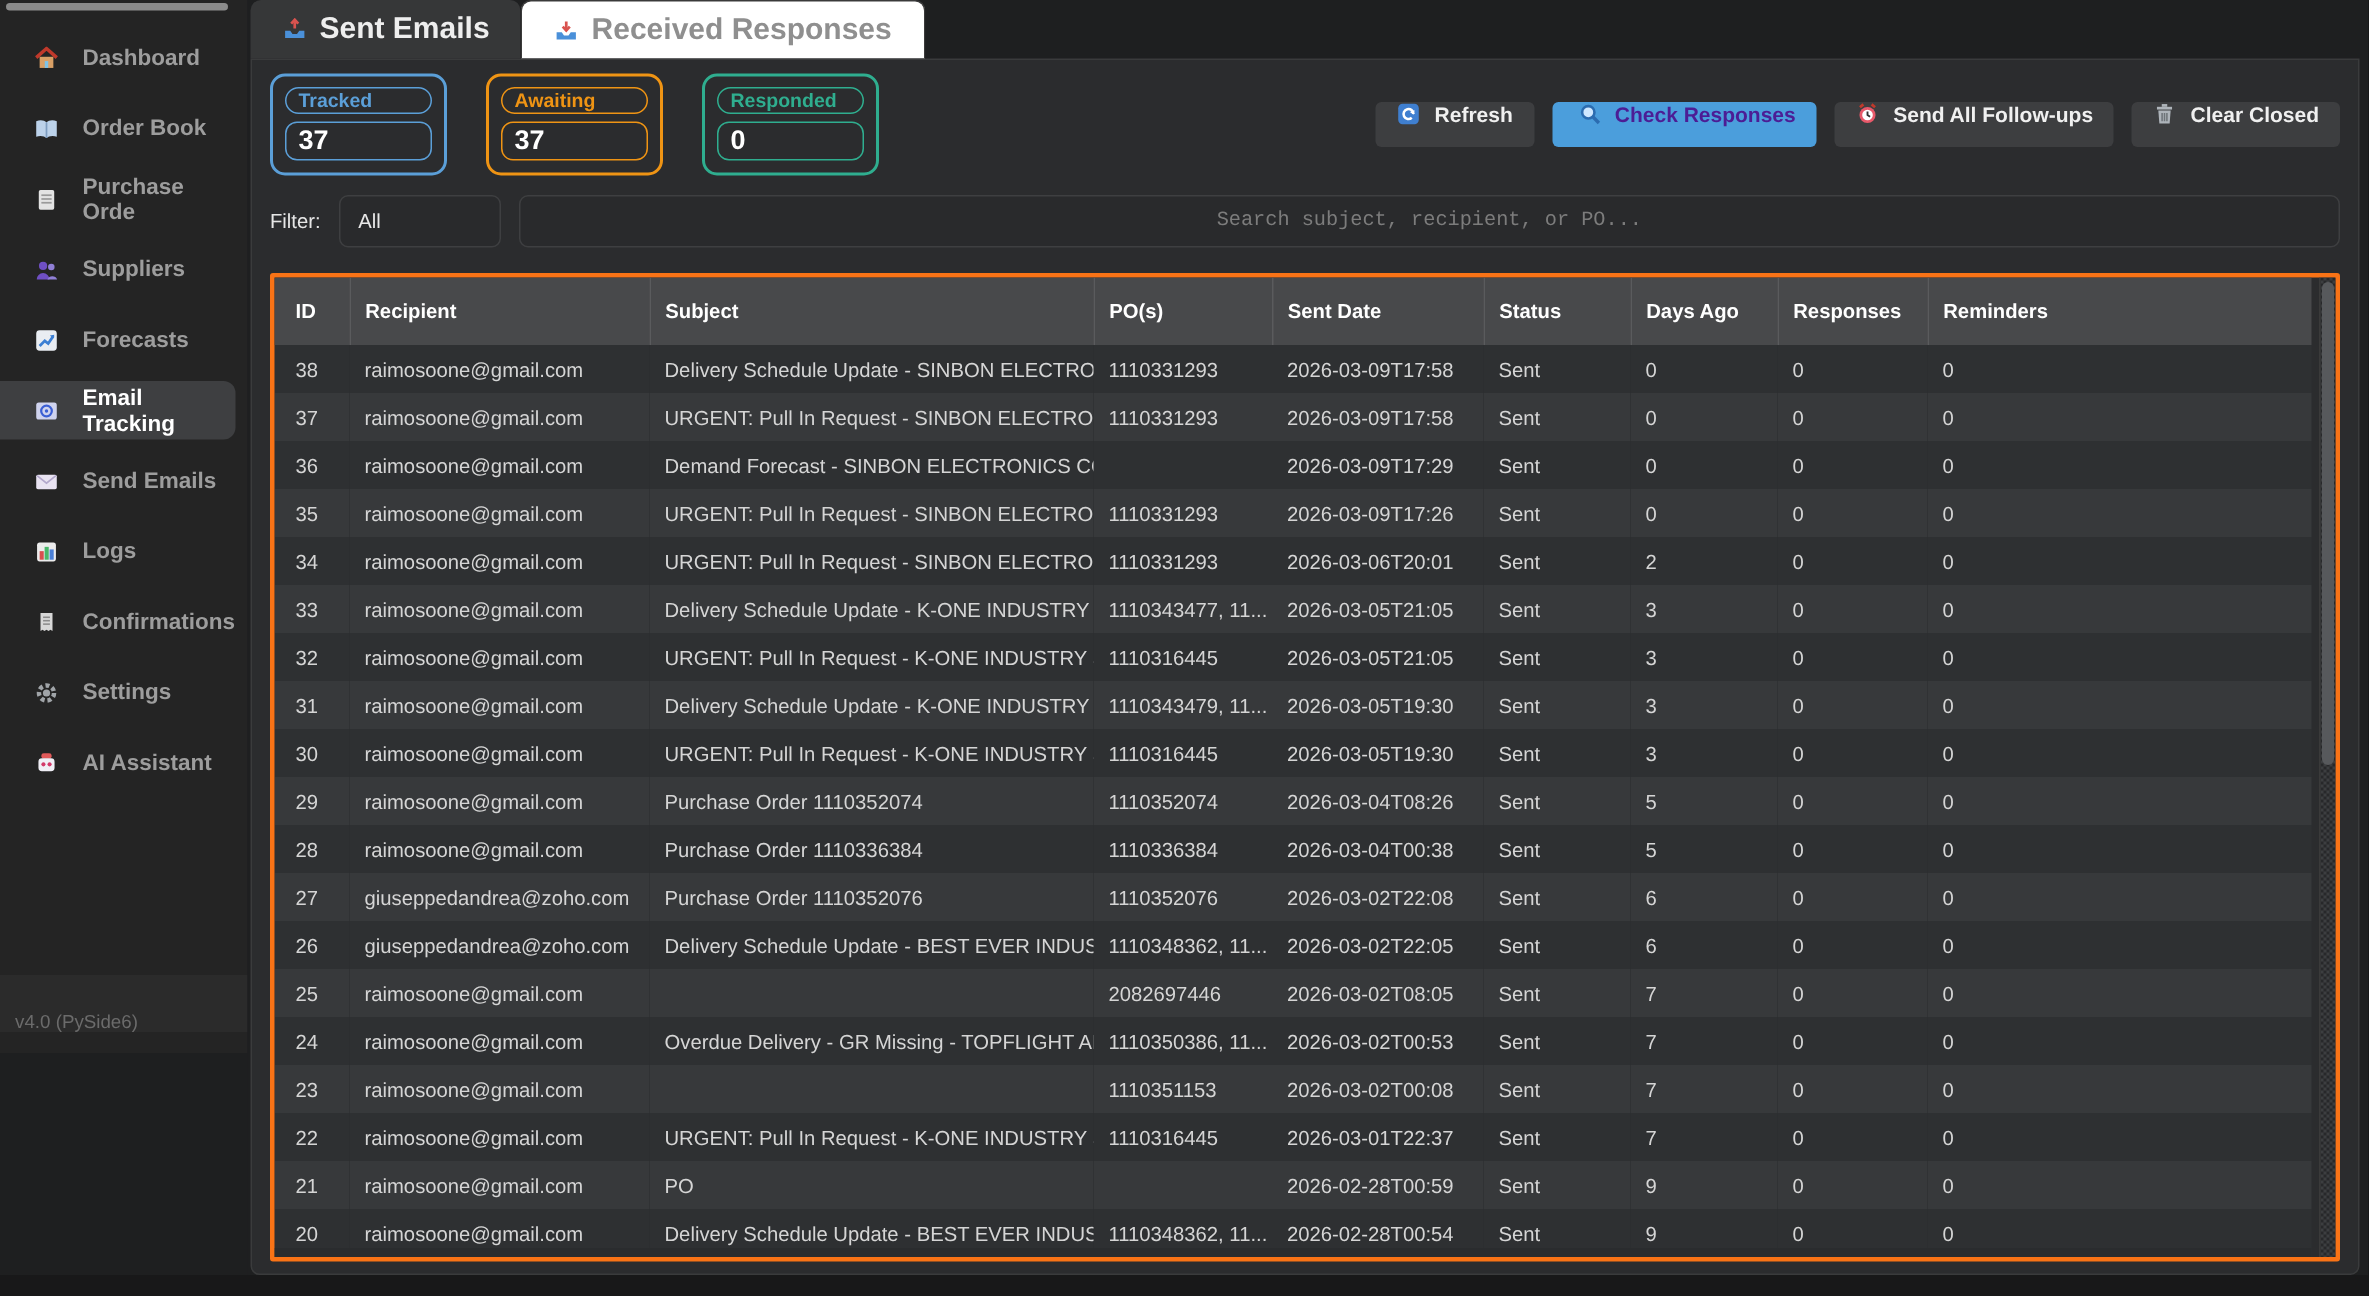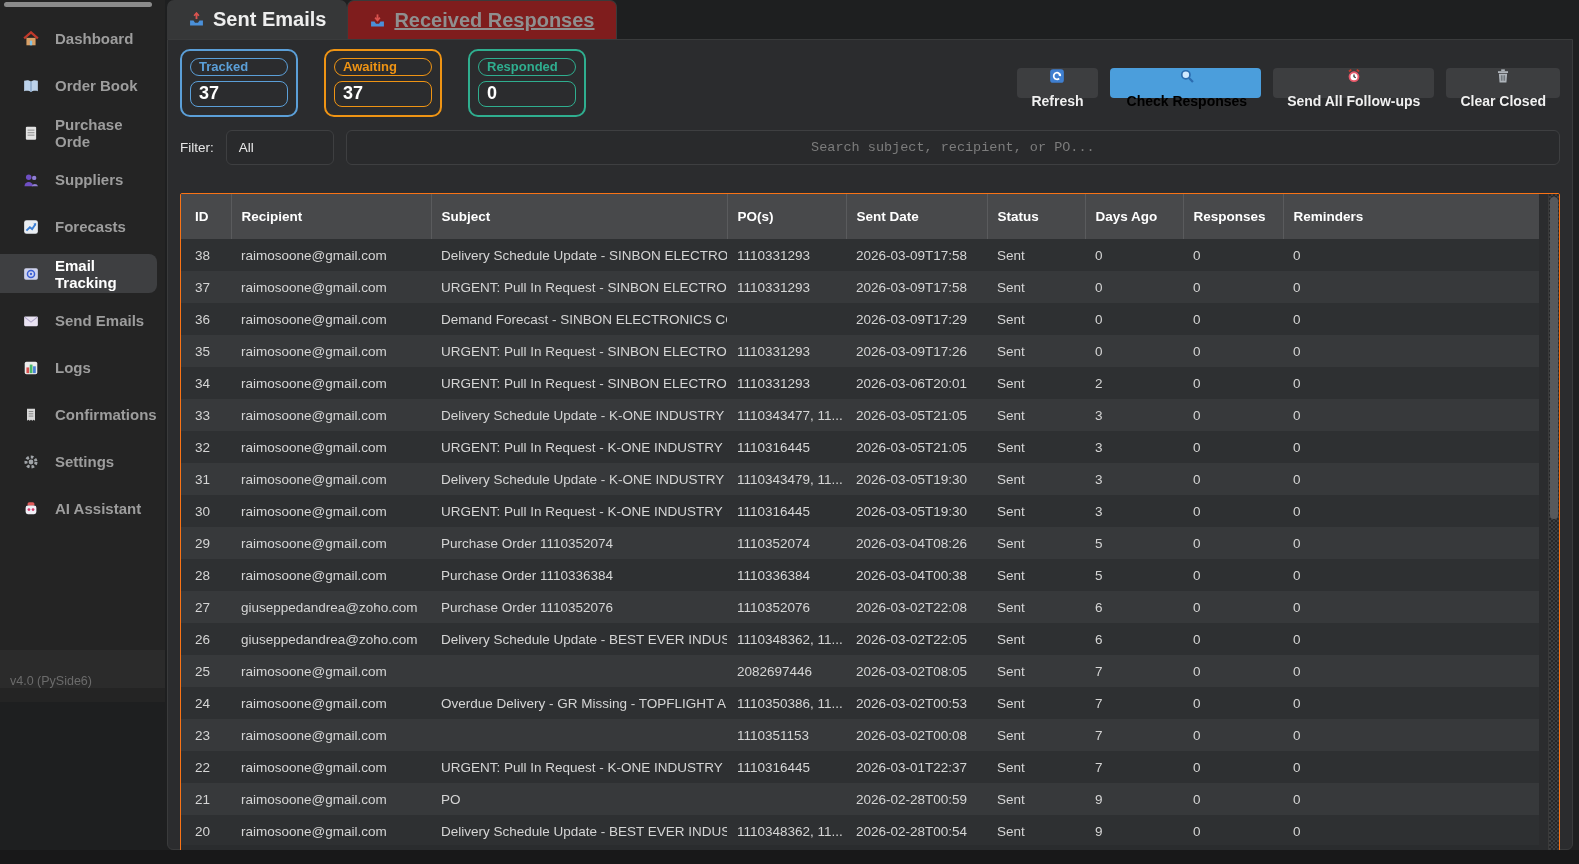--- a/index.html
+++ b/index.html
@@ -19,50 +19,50 @@
   .sidebar-footer { position:absolute; left:0; right:0; bottom:14px; height:38px; background:#2b2b2b;
                     color:#6b6b6b; font-size:12.5px; display:flex; align-items:flex-end; padding:0 10px; }
   .bottom-strip { position:absolute; left:0; right:0; bottom:0; height:14px; background:#181819; }
 
   
   .main { position:absolute; left:165px; top:0; right:0; bottom:14px; background:#1e1f20; }
   .tab-bar { display:flex; height:39px; padding-left:2px; }
   .tab { height:39px; padding:0 21px; display:flex; align-items:center; gap:9px; font-weight:bold;
          font-size:20px; border-radius:7px 7px 0 0; cursor:pointer; }
   .tab.active { background:#363738; color:#eeeeee; }
-  .tab.inactive { background:#7f1d1d; color:#8f8f8f; border:1px solid #3a3a3a; border-bottom:none;text-decoration:underline; }
+  .tab.inactive { background:#ffffff; color:#8f8f8f; border:1px solid #3a3a3a; border-bottom:none; }
   .pane { position:absolute; top:39px; left:2px; right:6px; bottom:0; background:#2b2c2e;
           border:1px solid #3a3b3c; border-radius:0 0 6px 6px; padding:9px 12px; }
 
   
   .topbar { display:flex; align-items:center; gap:26px; }
   .stat-card { border:2px solid var(--c); border-radius:10px; padding:7px 8px 8px; min-width:118px;
                display:flex; flex-direction:column; gap:5px; }
   .stat-label { border:1.5px solid var(--c); border-radius:10px; padding:0 8px 1px; font-size:13px;
                 font-weight:bold; color:var(--c); }
   .stat-value { border:1.5px solid var(--c); border-radius:8px; padding:1px 8px 2px; font-size:18px;
                 font-weight:bold; color:#ffffff; }
   .action-buttons { margin-left:auto; display:flex; gap:12px; }
   .btn { height:30px; padding:0 14px; background:#3d3e40; color:#f0f0f0; font-weight:bold; font-size:14px;
-         border:none; border-radius:4px; display:flex; align-items:center; gap:9px; cursor:pointer;
-         font-family:"Liberation Sans", sans-serif;flex-direction:column; }
-  .btn.primary { background:#4b9edc; color:#000000;padding-left:17px; }
+         border:none; border-radius:4px; display:flex; align-items:flex-start; gap:9px; cursor:pointer;
+         font-family:"Liberation Sans", sans-serif; }
+  .btn.primary { background:#4b9edc; color:#4c1d95;padding-left:17px; }
 
   
   .filter-row { margin-top:13px; display:flex; align-items:center; gap:12px; }
   .filter-label { font-size:13.5px; color:#e6e6e6; }
   .combo { width:108px; height:35px; background:#292a2c; border:1px solid #3e3f41; border-radius:6px;
            color:#e8e8e8; font-size:13.5px; padding:0 12px; display:flex; align-items:center; cursor:pointer; }
   .search { flex:1; height:35px; background:#292a2c; border:1px solid #3e3f41; border-radius:6px;
             color:#e8e8e8; padding:0 12px; font-size:13.5px; font-family:Liberation Mono, monospace; outline:none;text-align:center; }
   .search::placeholder { color:#7c7c7c; }
 
   
-  .table-area { position:relative; margin-top:28px; height:659px; overflow:hidden;
-                border:1px solid #f97316; border-radius:2px; background:#2b2c2e; }
+  .table-area { position:relative; margin-top:17px; height:659px; overflow:hidden;
+                border:3px solid #f97316; border-radius:2px; background:#2b2c2e; }
   table { border-collapse:collapse; table-layout:fixed; width:1358px; font-size:13.5px; color:#d5d5d5; }
   col.c1{width:50px} col.c2{width:200px} col.c3{width:296px} col.c4{width:119px} col.c5{width:141px}
   col.c6{width:98px} col.c7{width:98px} col.c8{width:100px} col.c9{width:auto}
   thead th { height:45px; background:#48494b; color:#ffffff; font-weight:bold; text-align:left;
              padding:0 10px; border-right:1px solid #5a5b5d; cursor:pointer; }
   thead th:last-child { border-right:none; }
   tbody td { height:32px; padding:0 10px; white-space:nowrap; overflow:hidden; }
   tbody tr:nth-child(odd)  { background:#2e3032; }
   tbody tr:nth-child(even) { background:#37393b; }
   td:first-child, th:first-child { padding-left:14px; }

